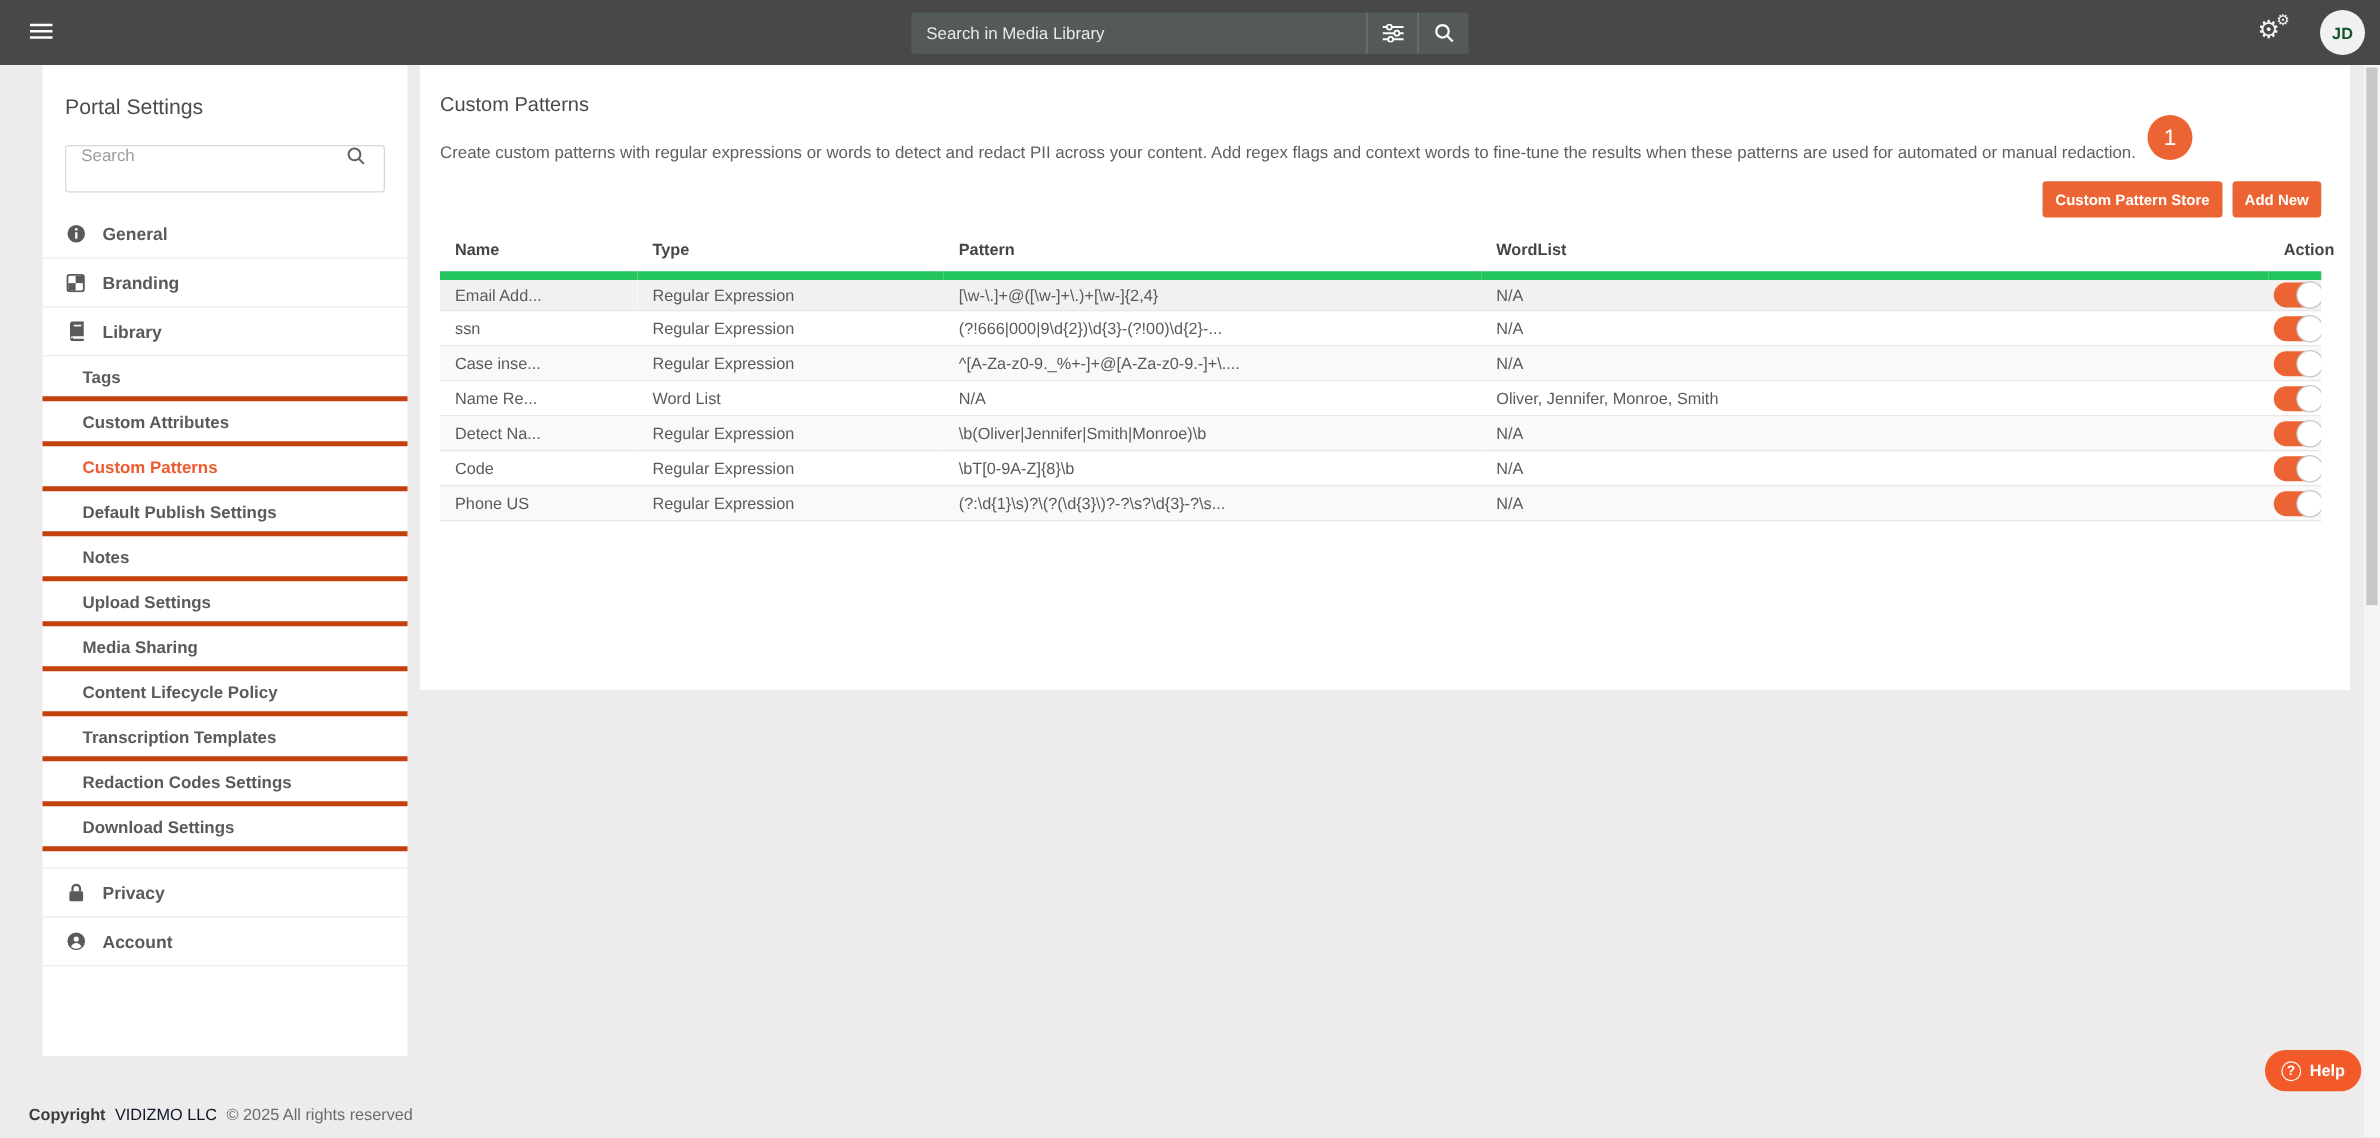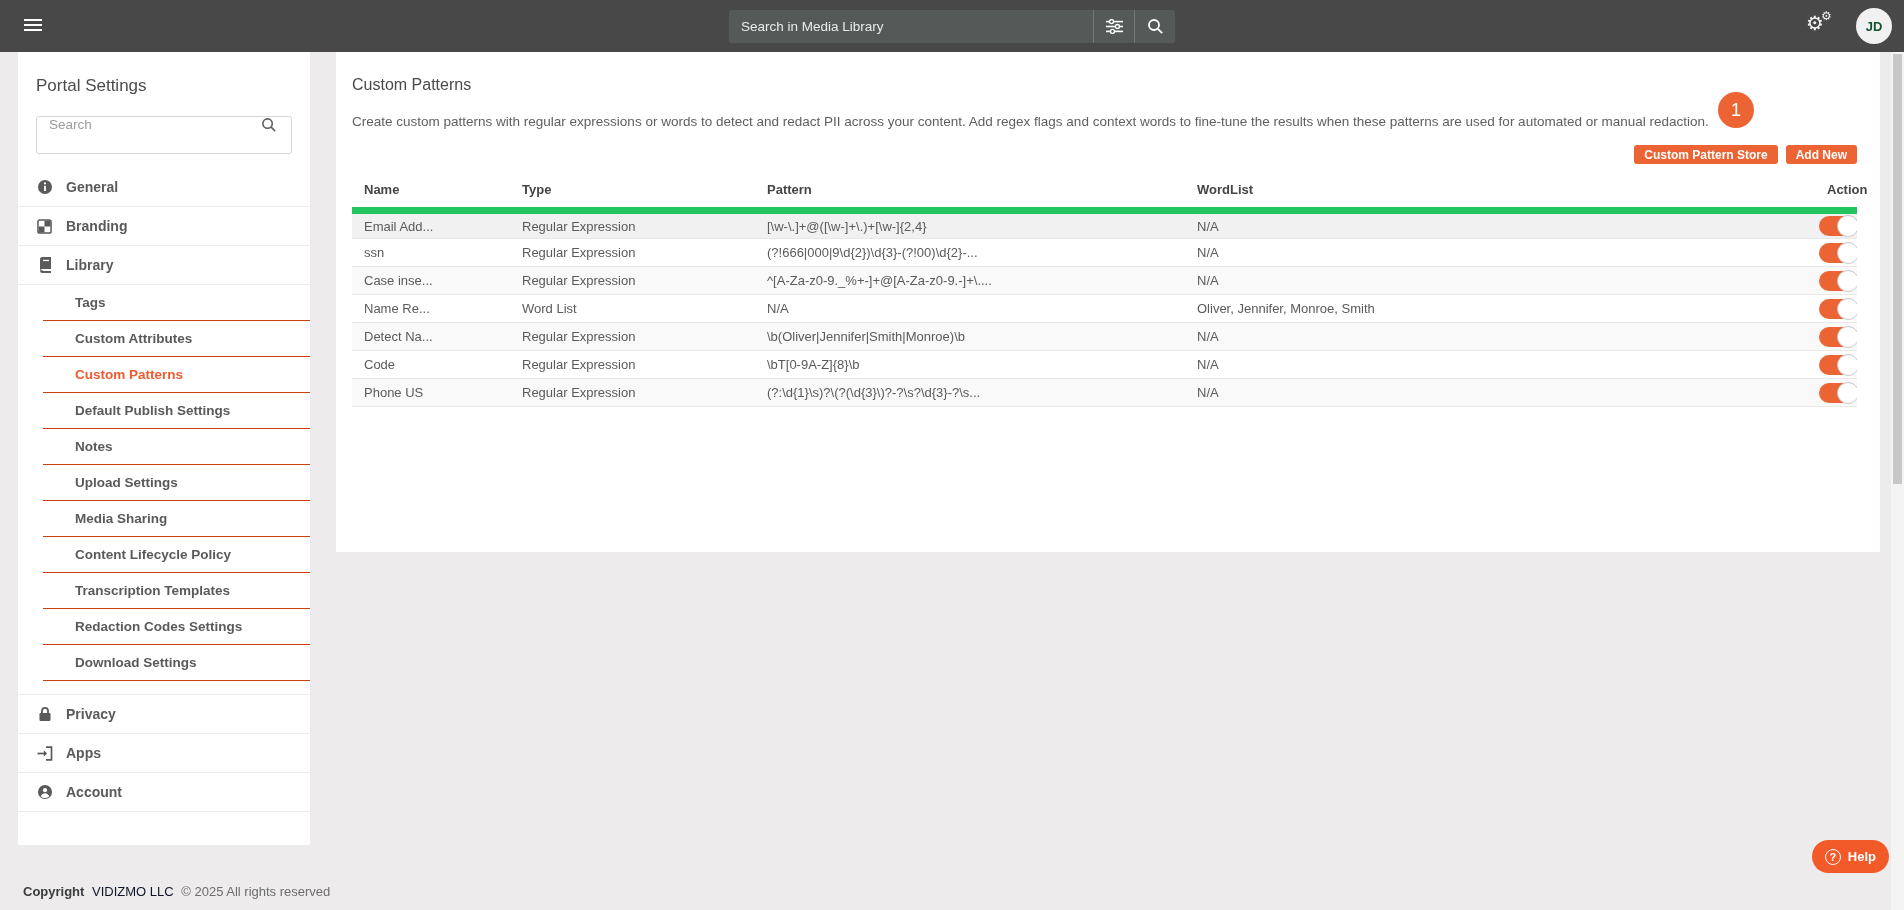--- a/index.html
+++ b/index.html
@@ -18,47 +18,47 @@
   .tb-div{width:1px;height:33px;background:rgba(255,255,255,.18);}
   .tb-iconbtn{width:40px;height:33px;display:flex;align-items:center;justify-content:center;cursor:pointer;}
   .tb-right{position:absolute;right:12px;top:0;height:52px;display:flex;align-items:center;gap:18px;}
   .gears{position:relative;width:32px;height:30px;color:#f4f4f4;cursor:pointer;font-family:"DejaVu Sans",sans-serif;}
   .gear-big{position:absolute;left:0;top:2px;font-size:20px;line-height:20px;}
   .gear-small{position:absolute;left:15px;top:-1px;font-size:12px;line-height:12px;}
   .avatar{width:36px;height:36px;border-radius:50%;background:#f1f1f1;color:#14532d;
     font-weight:bold;font-size:13px;display:flex;align-items:center;justify-content:center;cursor:pointer;}
 
   
-  .sidebar{position:absolute;left:18px;top:52px;width:292px;height:793px;background:#fff;}
+  .sidebar{position:absolute;left:34px;top:52px;width:292px;height:793px;background:#fff;}
   .sb-title{font-size:17px;color:#4c4c4c;padding:24px 18px 0;}
   .sb-search{margin:20px 18px 0;display:flex;align-items:flex-start;border:1px solid #d8d8d8;
     border-radius:3px;height:38px;background:#fff;}
   .sb-search input{flex:1;border:none;outline:none;font-size:13.5px;color:#555;
     padding:0 12px;background:transparent;font-family:inherit;min-width:0;}
   .sb-search input::placeholder{color:#9b9b9b;}
   .sb-search .sicon{width:44px;display:flex;justify-content:center;align-items:center;cursor:pointer;}
   .nav{margin-top:14px;font-weight:bold;}
   .nav-item{display:flex;align-items:center;height:39px;padding:0 18px;font-size:14px;
     color:#5a5a5a;cursor:pointer;border-bottom:1px solid #ececec;}
   .nav-item .nicon{width:17px;height:17px;margin-right:13px;display:flex;align-items:center;justify-content:center;flex:0 0 auto;}
   .nav-sub{display:flex;align-items:center;height:36px;padding:0 18px 0 32px;font-size:13.5px;
-    color:#5a5a5a;cursor:pointer;border-bottom:1px solid #c2410c;margin-left:25px;}
+    color:#5a5a5a;cursor:pointer;border-bottom:4px solid #c2410c;}
   .nav-sub.active{color:#ee5b2e;}
   .nav-spacer{height:14px;border-bottom:1px solid #ececec;}
 
   
   .main{position:absolute;left:336px;top:52px;width:1544px;height:500px;background:#fff;
     padding:24px 23px 0 16px;}
   .page-title{font-size:16px;font-weight:normal;color:#4a4a4a;margin:0;}
   .desc{font-size:13.5px;color:#5f5f5f;margin:20px 0 0;white-space:nowrap;}
   .step-badge{position:absolute;top:40px;right:126px;width:36px;height:36px;border-radius:50%;
     background:#ed6434;color:#fff;font-size:18px;display:flex;align-items:center;justify-content:center;}
   .actions-row{display:flex;justify-content:flex-end;gap:8px;margin-top:16px;}
   .btn{background:#ed6434;color:#fff;border:none;border-radius:3px;font-size:12px;font-weight:bold;
-    padding:0 10px;height:19px;display:flex;align-items:center;cursor:pointer;font-family:inherit;}
+    padding:0 10px;height:29px;display:flex;align-items:center;cursor:pointer;font-family:inherit;}
 
   
   .ptable{width:100%;border-collapse:collapse;table-layout:fixed;margin-top:8px;}
   .ptable th{text-align:left;font-size:13px;color:#454545;padding:10px 12px;border-bottom:7px solid #22c55e;font-weight:bold;}
   .ptable th.action{text-align:right;padding-right:0;}
   .ptable td{font-size:13px;color:#5a5a5a;padding:0 12px;height:28px;border-bottom:1px solid #e8e8e8;
     overflow:hidden;white-space:nowrap;text-overflow:ellipsis;}
   .ptable td.action{padding-right:0;}
   .c1{width:158px;} .c2{width:245px;} .c3{width:430px;} .c4{width:630px;}
   .r-hover td{background:#f1f1f1;}
@@ -209,30 +209,20 @@
     <div class="nav-item">
       <span class="nicon">
         <svg width="14" height="16" viewBox="0 0 14 16">
           <rect x="1.5" y="7" width="11" height="8" rx="1.2" fill="#5a5a5a"></rect>
           <path d="M4 7V4.8a3 3 0 0 1 6 0V7" fill="none" stroke="#5a5a5a" stroke-width="1.8"></path>
         </svg>
       </span>
       <span>Privacy</span>
     </div>
 
-    <div class="nav-item">
-      <span class="nicon">
-        <svg width="16" height="15" viewBox="0 0 16 15">
-          <path d="M9 1.2h5.5v12.6H9" fill="none" stroke="#5a5a5a" stroke-width="1.7"></path>
-          <line x1="0.5" y1="7.5" x2="8.5" y2="7.5" stroke="#5a5a5a" stroke-width="1.7"></line>
-          <path d="M6.8 4.2 10.1 7.5 6.8 10.8z" fill="#5a5a5a"></path>
-        </svg>
-      </span>
-      <span>Apps</span>
-    </div>
 
     <div class="nav-item">
       <span class="nicon">
         <svg width="16" height="16" viewBox="0 0 16 16">
           <circle cx="8" cy="8" r="7" fill="#5a5a5a"></circle>
           <circle cx="8" cy="6.2" r="2.1" fill="#fff"></circle>
           <path d="M3.8 12.4c.8-2.1 2.4-3.1 4.2-3.1s3.4 1 4.2 3.1a7 7 0 0 1-8.4 0z" fill="#fff"></path>
         </svg>
       </span>
       <span>Account</span>

